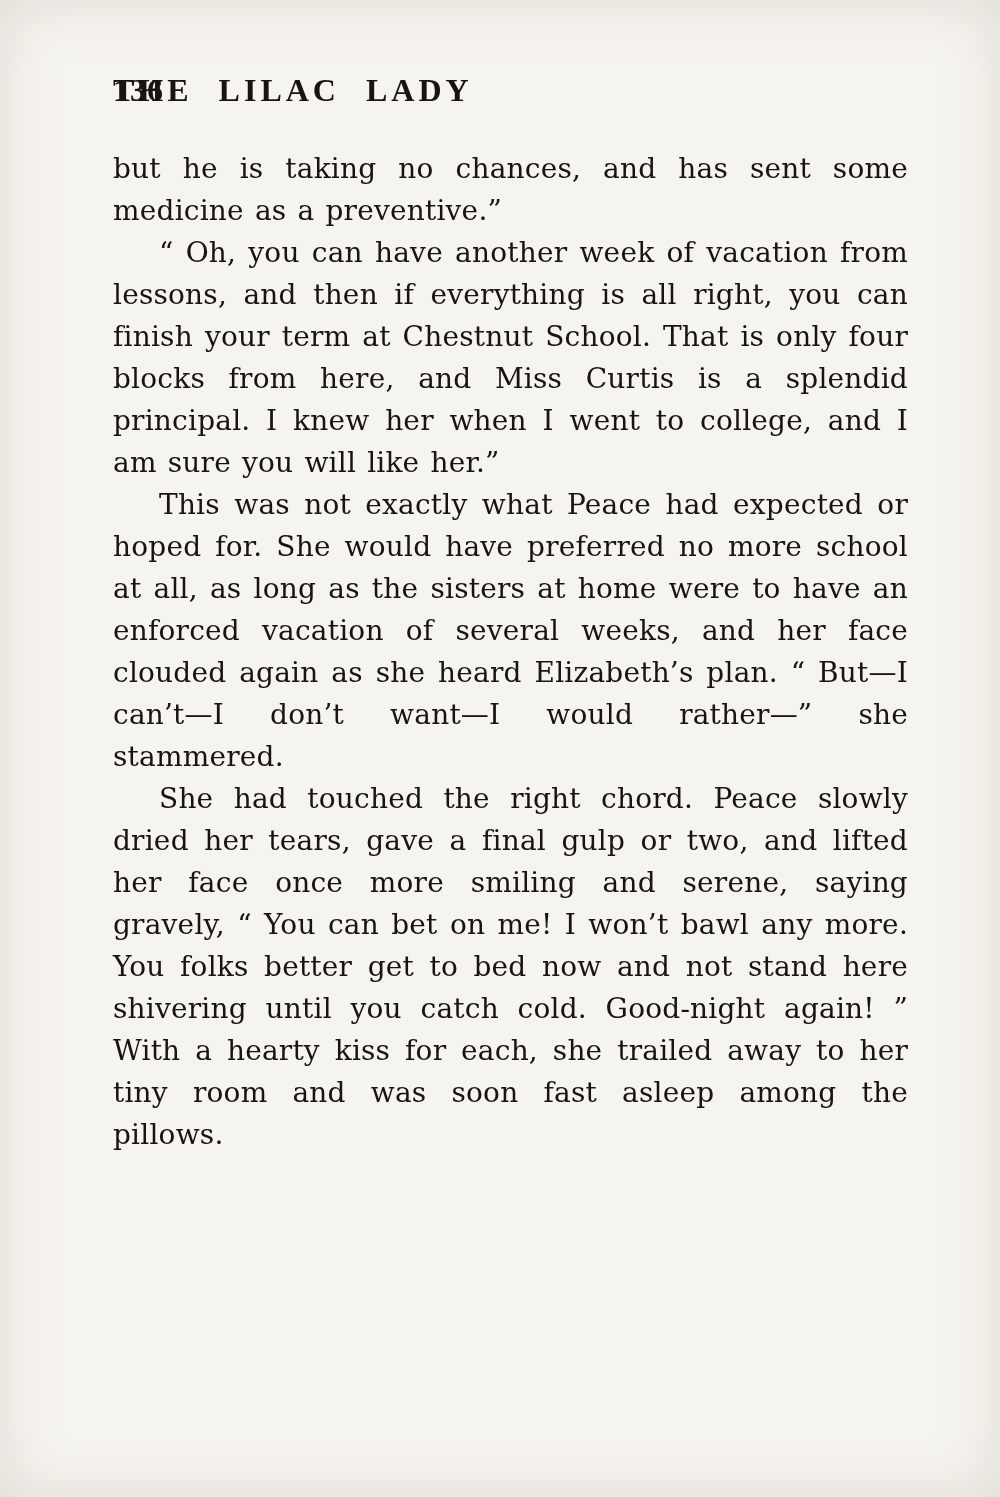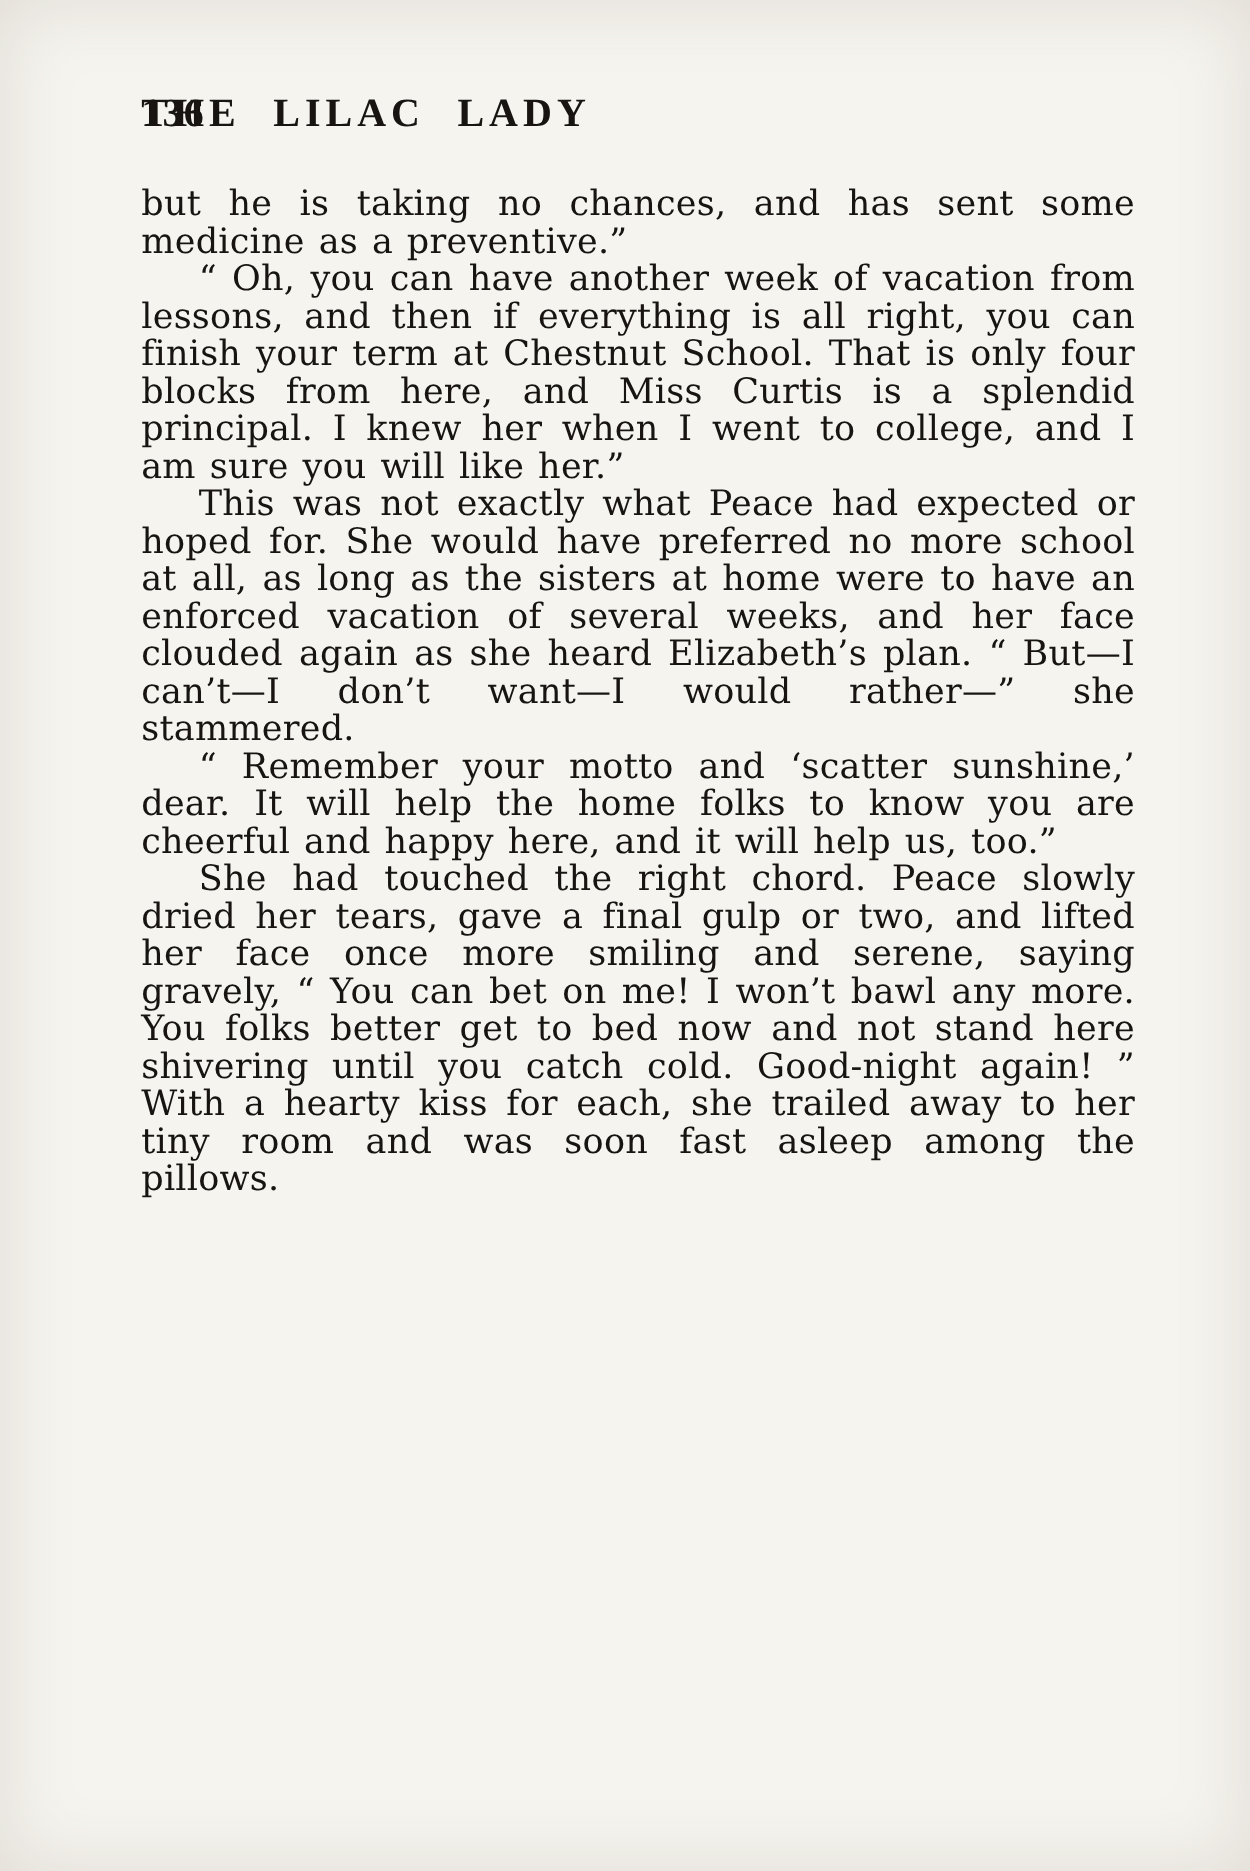--- a/index.html
+++ b/index.html
@@ -44,21 +44,21 @@
   }
   .running-title {
     display: block;
     text-align: left;
     letter-spacing: 4px;
     word-spacing: 14px;
   }
   .body-text p {
     margin: 0;
     font-size: 28px;
-    line-height: 30px;
+    line-height: 42px;
     text-align: justify;
     text-indent: 46px;
     letter-spacing: 0.2px;
     word-spacing: 2px;
   }
   .body-text p.continuation {
     text-indent: 0;
   }
 </style>
 </head>
@@ -68,17 +68,16 @@
 
   <div class="running-head">
     <span class="page-number">136</span>
     <span class="running-title">THE LILAC LADY</span>
   </div>
 
   <div class="body-text">
     <p class="continuation">but he is taking no chances, and has sent some medicine as a preventive.”</p>
     <p>“ Oh, you can have another week of vacation from lessons, and then if everything is all right, you can finish your term at Chestnut School. That is only four blocks from here, and Miss Curtis is a splendid principal.  I knew her when I went to college, and I am sure you will like her.”</p>
     <p>This was not exactly what Peace had expected or hoped for.  She would have preferred no more school at all, as long as the sisters at home were to have an enforced vacation of several weeks, and her face clouded again as she heard Elizabeth’s plan.  “ But—I can’t—I don’t want—I would rather—” she stammered.</p>
-    <p>“ Remember your motto and ‘scatter sunshine,’ dear.  It will help the home folks to know you are cheerful and happy here, and it will help us, too.”</p>
     <p>She had touched the right chord.  Peace slowly dried her tears, gave a final gulp or two, and lifted her face once more smiling and serene, saying gravely, “ You can bet on me! I won’t bawl any more.  You folks better get to bed now and not stand here shivering until you catch cold. Good-night again! ”  With a hearty kiss for each, she trailed away to her tiny room and was soon fast asleep among the pillows.</p>
   </div>
 
 </div>
 
 </body></html>

